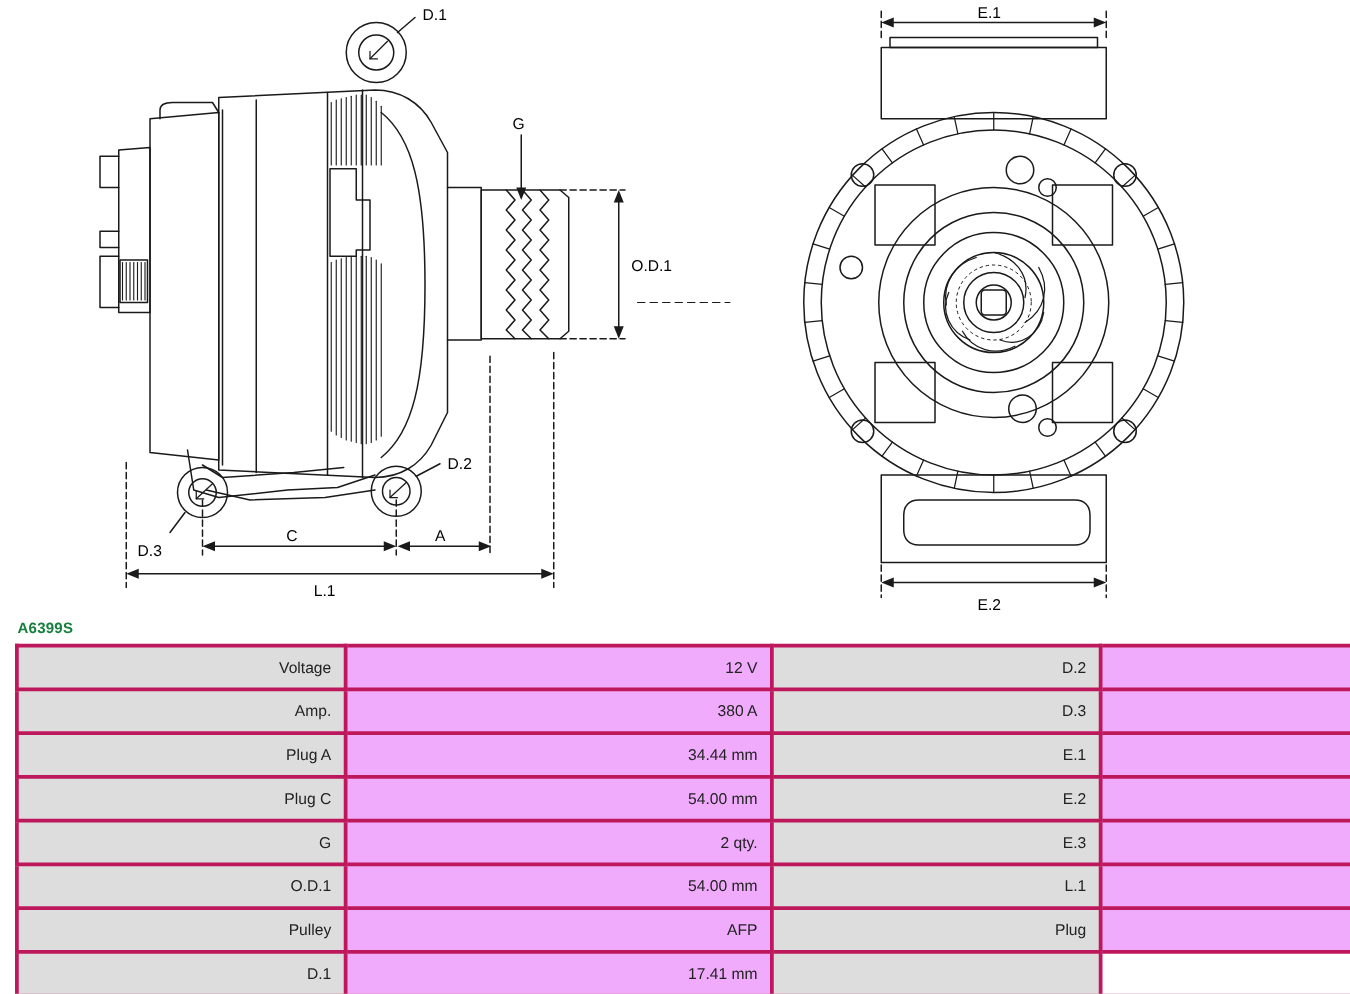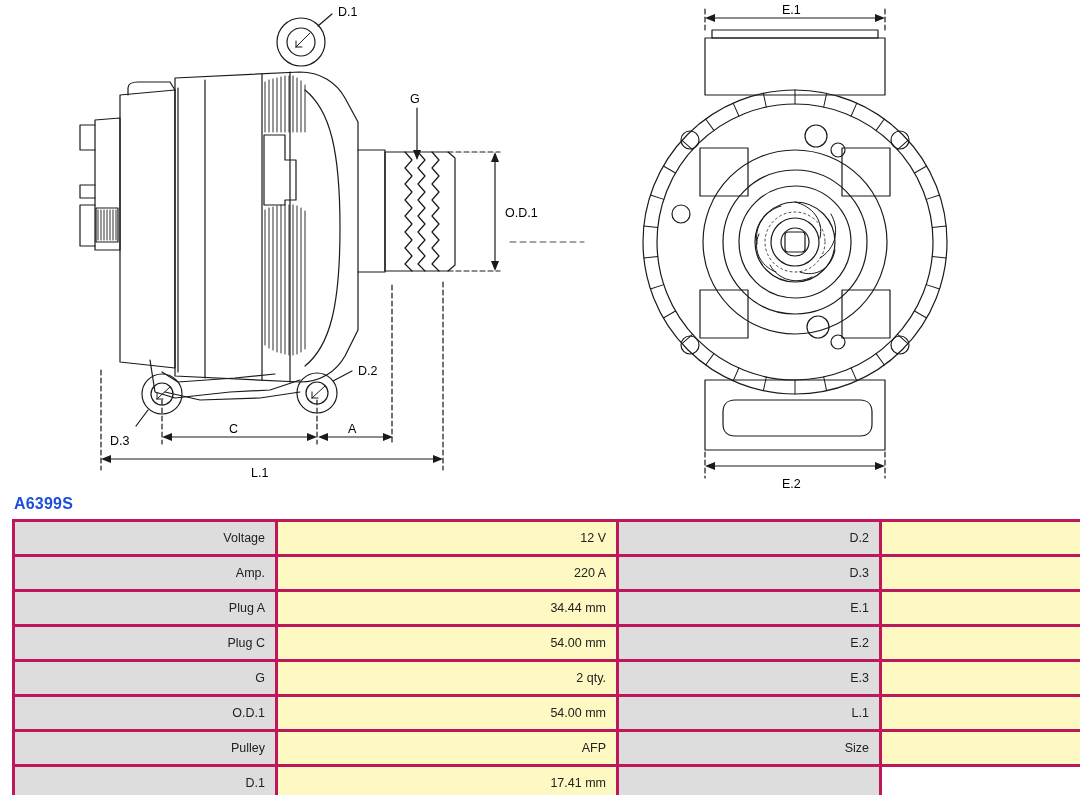--- a/index.html
+++ b/index.html
@@ -17,23 +17,23 @@
   }
   .diagram-area {
     position: relative;
     width: 1080px;
     height: 495px;
   }
   .diagram-area svg {
     display: block;
   }
   .part-code {
-    font-size: 16px;
+    font-size: 12px;
     font-weight: bold;
-    color: #1d4ed8;
+    color: #15803d;
     margin: 0 0 6px 14px;
     letter-spacing: 0.2px;
   }
   .spec-table {
     width: 1056px;
     margin: 0 12px;
     border-collapse: collapse;
     table-layout: fixed;
   }
   .spec-table td {
@@ -43,21 +43,21 @@
     padding: 0 10px;
     vertical-align: middle;
   }
   .label-cell {
     background: #dddddd;
     text-align: right;
     width: 240px;
     color: #222;
   }
   .value-cell {
-    background: #fef9c3;
+    background: #f0abfc;
     text-align: right;
     width: 318px;
     color: #222;
   }
   .empty-cell {
     background: #ffffff;
     border: 1px solid #cfcfcf;
   }
   .empty-label {
     background: #dddddd;
@@ -384,21 +384,21 @@
 <table class="spec-table">
   <tbody>
     <tr>
       <td class="label-cell">Voltage</td>
       <td class="value-cell">12 V</td>
       <td class="label-cell">D.2</td>
       <td class="value-cell">12.50 mm</td>
     </tr>
     <tr>
       <td class="label-cell">Amp.</td>
-      <td class="value-cell">220 A</td>
+      <td class="value-cell">380 A</td>
       <td class="label-cell">D.3</td>
       <td class="value-cell">14.00 mm</td>
     </tr>
     <tr>
       <td class="label-cell">Plug A</td>
       <td class="value-cell">34.44 mm</td>
       <td class="label-cell">E.1</td>
       <td class="value-cell">96.00 mm</td>
     </tr>
     <tr>
@@ -415,21 +415,21 @@
     </tr>
     <tr>
       <td class="label-cell">O.D.1</td>
       <td class="value-cell">54.00 mm</td>
       <td class="label-cell">L.1</td>
       <td class="value-cell">201.00 mm</td>
     </tr>
     <tr>
       <td class="label-cell">Pulley</td>
       <td class="value-cell">AFP</td>
-      <td class="label-cell">Size</td>
+      <td class="label-cell">Plug</td>
       <td class="value-cell">PL_2804</td>
     </tr>
     <tr>
       <td class="label-cell">D.1</td>
       <td class="value-cell">17.41 mm</td>
       <td class="label-cell empty-label"></td>
       <td class="empty-cell"></td>
     </tr>
   </tbody>
 </table>

